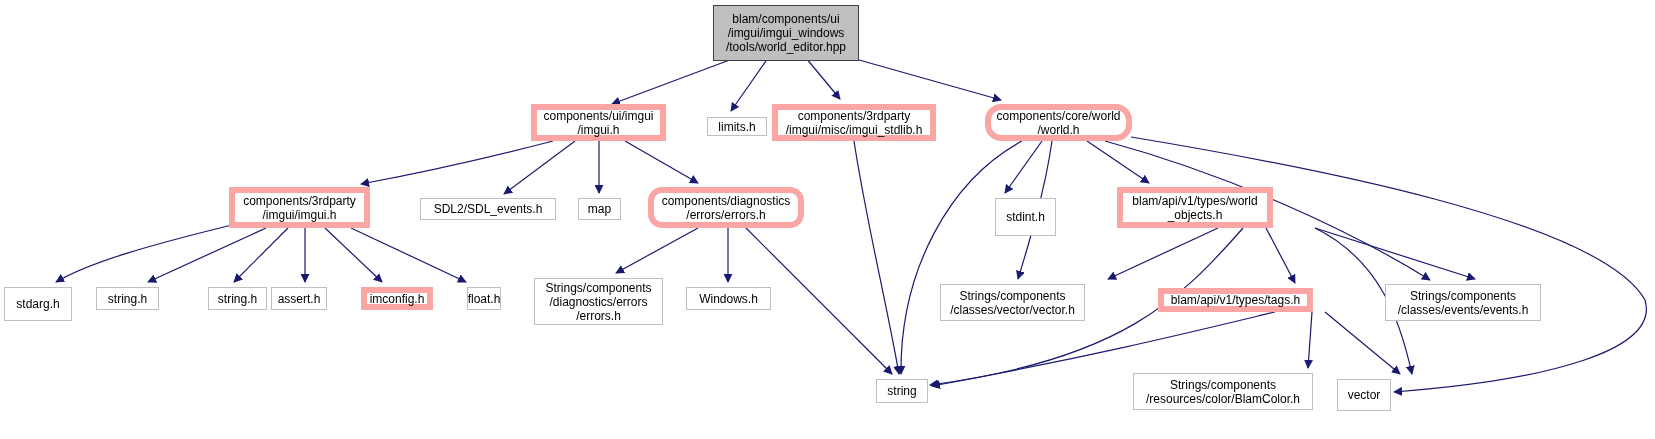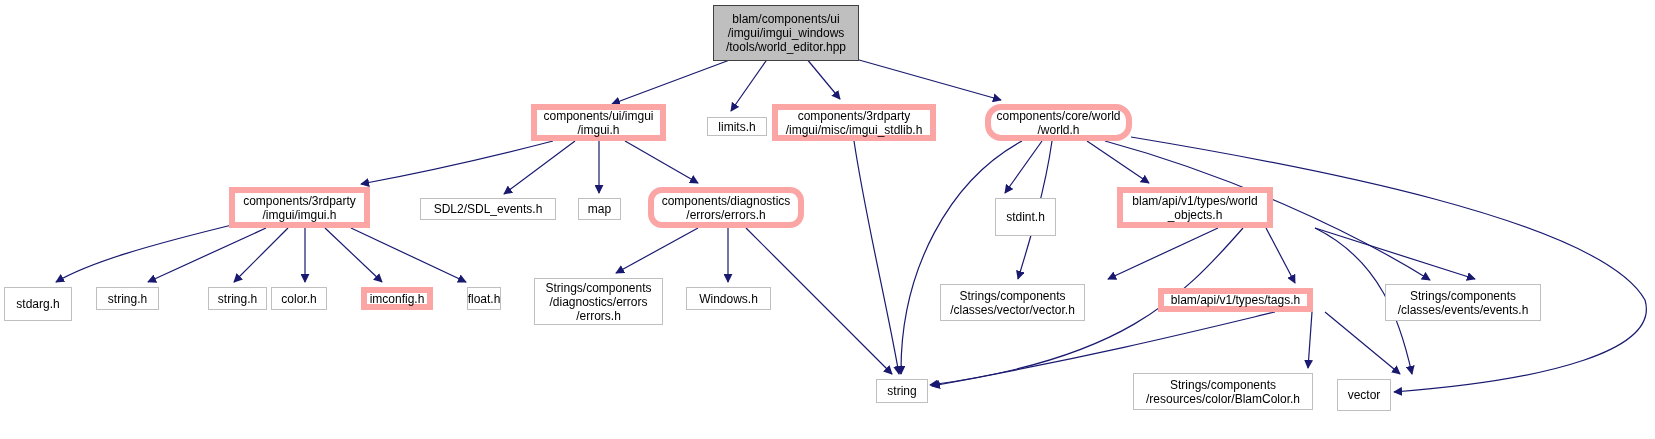--- a/index.html
+++ b/index.html
@@ -75,21 +75,21 @@
     <div class="node-box external" style="left: 420px; top: 198px; width: 136px; height: 22px;">SDL2/SDL_events.h</div>
     <div class="node-box external" style="left: 578px; top: 198px; width: 43px; height: 22px;">map</div>
     <div class="node-box defined" style="left: 648px; top: 187px; width: 156px; height: 41px; border-radius: 14px;">components/diagnostics
 /errors/errors.h</div>
     <div class="node-box external" style="left: 960px; top: 198px; width: 61px; height: 38px; margin-left: 35px;">stdint.h</div>
     <div class="node-box defined" style="left: 1117px; top: 187px; width: 156px; height: 41px;">blam/api/v1/types/world
 _objects.h</div>
     <div class="node-box external" style="left: 4px; top: 287px; width: 68px; height: 34px;">stdarg.h</div>
     <div class="node-box external" style="left: 96px; top: 287px; width: 63px; height: 23px;">string.h</div>
     <div class="node-box external" style="left: 185px; top: 287px; width: 59px; height: 23px; margin-left: 23px;">string.h</div>
-    <div class="node-box external" style="left: 271px; top: 287px; width: 56px; height: 23px;">color.h</div>
+    <div class="node-box external" style="left: 271px; top: 287px; width: 56px; height: 23px;">assert.h</div>
     <div class="node-box defined" style="left: 361px; top: 287px; width: 72px; height: 23px;">imconfig.h</div>
     <div class="node-box external" style="left: 467px; top: 287px; width: 34px; height: 23px;">float.h</div>
     <div class="node-box external" style="left: 534px; top: 278px; width: 129px; height: 47px;">Strings/components
 /diagnostics/errors
 /errors.h</div>
     <div class="node-box external" style="left: 686px; top: 287px; width: 85px; height: 23px;">Windows.h</div>
     <div class="node-box external" style="left: 940px; top: 284px; width: 145px; height: 37px;">Strings/components
 /classes/vector/vector.h</div>
     <div class="node-box defined" style="left: 1158px; top: 288px; width: 155px; height: 24px;">blam/api/v1/types/tags.h</div>
     <div class="node-box external" style="left: 1385px; top: 284px; width: 156px; height: 37px;">Strings/components

